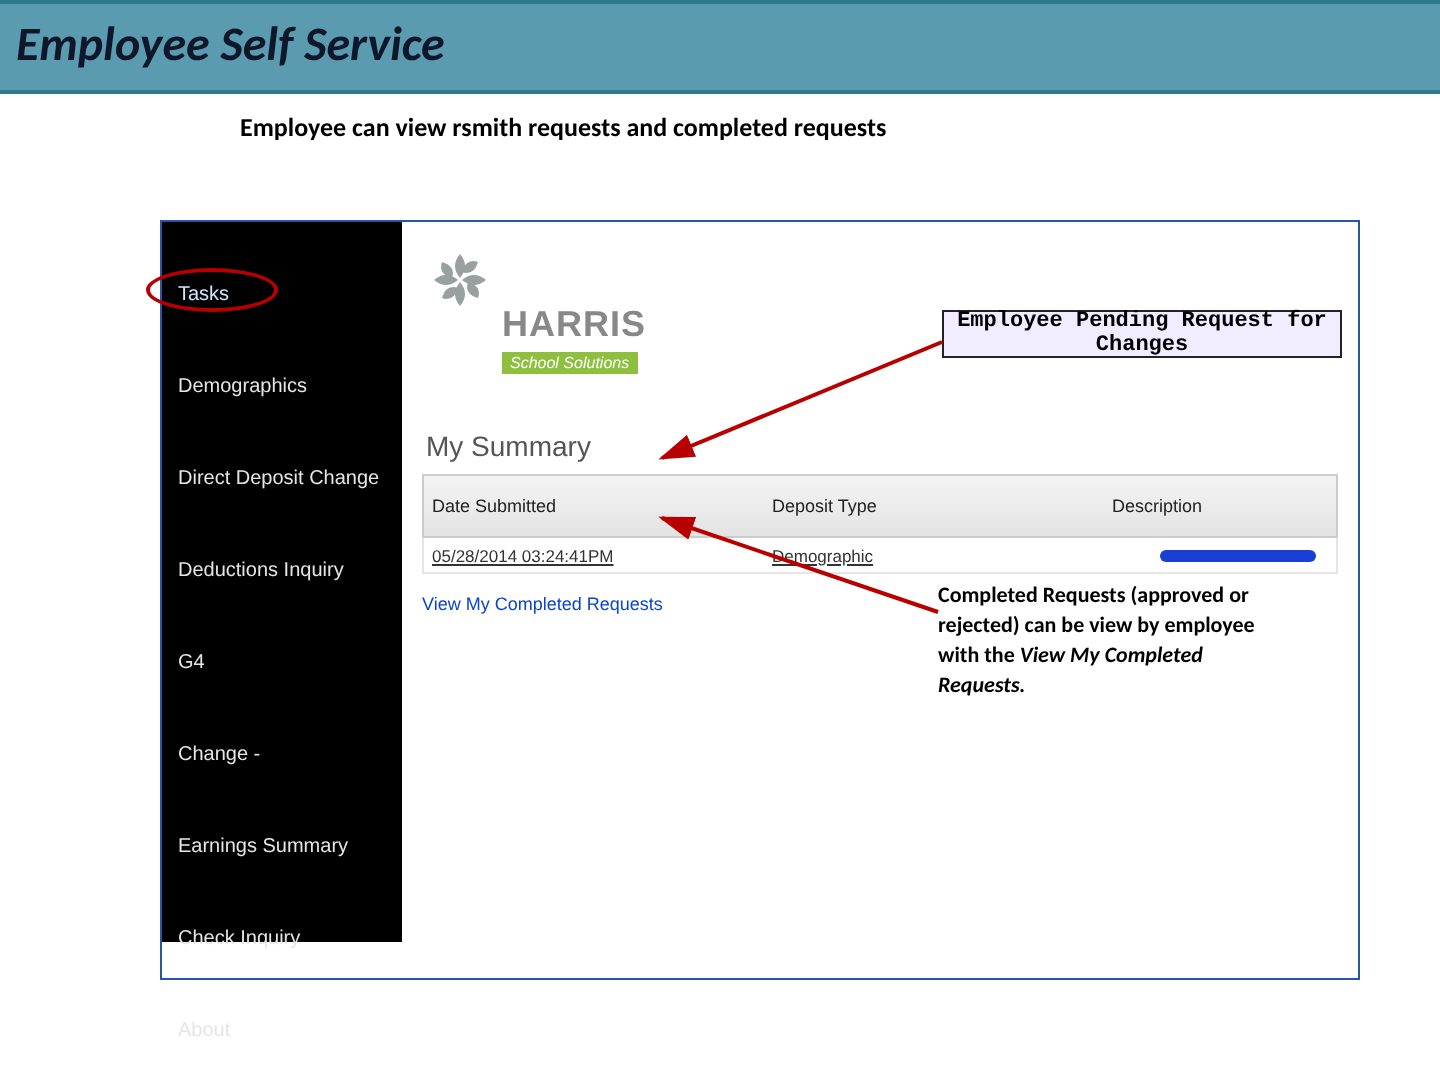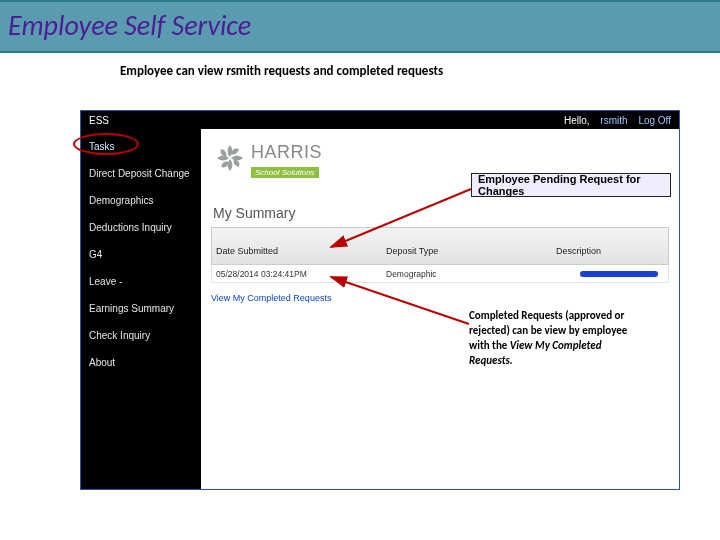--- a/index.html
+++ b/index.html
@@ -5,24 +5,24 @@
   * { box-sizing: border-box; margin: 0; padding: 0; }
   html, body { width: 720px; height: 540px; font-family: Arial, sans-serif; background: #fff; }
   .slide { width: 720px; height: 540px; position: relative; overflow: hidden; }
   .titlebar {
     background: #5b9bb0;
     border-top: 2px solid #2e7a8f;
     border-bottom: 2px solid #2e7a8f;
     padding: 6px 8px 8px 8px;
   }
   .titlebar h1 {
-    color: #4c1d95;
-    font-size: 28px;
+    color: #0f172a;
+    font-size: 24px;
     font-style: italic;
-    font-weight: normal;
+    font-weight: bold;
     font-family: "Calibri", Arial, sans-serif;
   }
   .subtitle {
     font-weight: bold;
     font-size: 13px;
     color: #000;
     margin: 10px 0 6px 120px;
     font-family: "Calibri", Arial, sans-serif;
   }
   .app {
@@ -51,37 +51,38 @@
     background: #000;
     color: #fff;
     font-size: 10px;
     padding-top: 4px;
     font-family: Tahoma, Arial, sans-serif;
   }
   .sidebar .item {
     padding: 8px 8px;
     color: #e5e5e5;
     cursor: pointer;
+    margin-top: 19px;
   }
   .sidebar .item.first { color: #cfe6ff; }
   .main {
     flex: 1;
     background: #fff;
     position: relative;
     padding: 8px 10px;
     font-family: Tahoma, Arial, sans-serif;
   }
   .brand {
     display: flex;
     align-items: flex-start;
     gap: 6px;
     margin-top: 6px;
     margin-left: 4px;
   }
-  .brand-name { font-size: 18px; color: #888; font-weight: normal; letter-spacing: 0.5px; line-height: 1; }
+  .brand-name { font-size: 18px; color: #888; font-weight: bold; letter-spacing: 0.5px; line-height: 1; margin-top: 28px; }
   .brand-sub {
     display: inline-block;
     background: #8fbf3f;
     color: #fff;
     font-size: 8px;
     padding: 1px 4px;
     margin-top: 2px;
     font-style: italic;
   }
   .annot-pending {
@@ -89,50 +90,52 @@
     left: 270px; top: 44px;
     width: 200px; height: 24px;
     border: 1.5px solid #222;
     background: #f1ecff;
     font-size: 11px;
     font-weight: bold;
     color: #000;
     display: flex;
     align-items: center;
     padding: 0 6px;
-    font-family: Liberation Sans, sans-serif;
+    font-family: Liberation Mono, monospace;
+    text-align: center;
   }
   .section-title {
     font-size: 14px;
     color: #555;
     margin: 26px 0 6px 2px;
   }
   .grid-head {
     background: linear-gradient(#f4f4f4, #e3e3e3);
     border: 1px solid #ccc;
-    height: 16px;
+    height: 32px;
     display: grid;
     grid-template-columns: 170px 170px 1fr;
     font-size: 9px;
     color: #222;
     align-items: center;
-    padding: 18px 4px;
+    padding: 4px 4px;
     margin-top: 6px;
   }
   .grid-row {
     border: 1px solid #e5e5e5;
     border-top: none;
     height: 18px;
     display: grid;
     grid-template-columns: 170px 170px 1fr;
     font-size: 8.5px;
     color: #333;
     align-items: center;
     padding: 0 4px;
     position: relative;
+    text-decoration: underline;
   }
   .scribble {
     position: absolute;
     right: 10px; top: 6px;
     width: 78px; height: 6px;
     background: #1a3fd6;
     border-radius: 4px;
   }
   .link-completed {
     display: block;
@@ -168,39 +171,31 @@
 </head>
 <body>
 
 <div class="slide">
   <div class="titlebar">
     <h1>Employee Self Service</h1>
   </div>
   <div class="subtitle">Employee can view rsmith requests and completed requests</div>
 
   <div class="app">
-    <div class="app-top">
-      <span>ESS</span>
-      <span class="right">
-        <span>Hello,</span>
-        <a href="#">rsmith</a>
-        <a href="#">Log Off</a>
-      </span>
-    </div>
     <div class="app-body">
       <div class="sidebar">
         <div class="sidebar-wrap">
           <div class="oval"></div>
           <div class="item first"><span>Tasks</span></div>
         </div>
+        <div class="item"><span>Demographics</span></div>
         <div class="item"><span>Direct Deposit Change</span></div>
-        <div class="item"><span>Demographics</span></div>
         <div class="item"><span>Deductions Inquiry</span></div>
         <div class="item"><span>G4</span></div>
-        <div class="item"><span>Leave -</span></div>
+        <div class="item"><span>Change -</span></div>
         <div class="item"><span>Earnings Summary</span></div>
         <div class="item"><span>Check Inquiry</span></div>
         <div class="item"><span>About</span></div>
       </div>
 
       <div class="main">
         <div class="brand">
           <svg width="30" height="30" viewBox="0 0 30 30">
             <g fill="#9aa0a0">
               <path d="M15 2 Q20 8 15 14 Q10 8 15 2 Z"></path>

